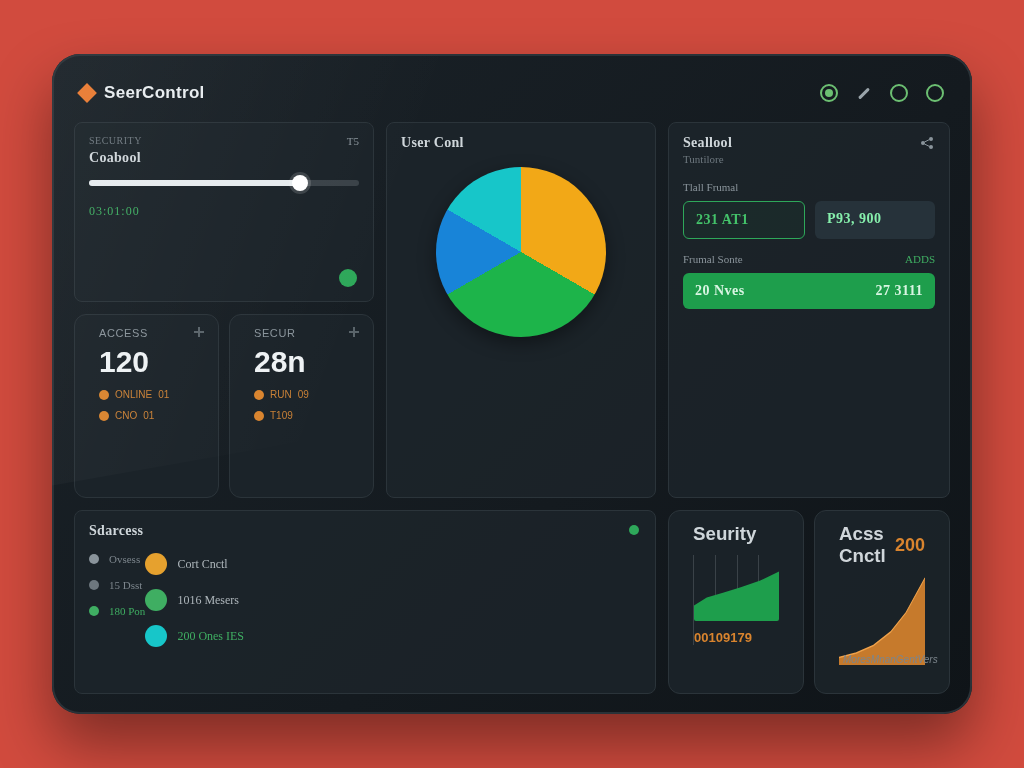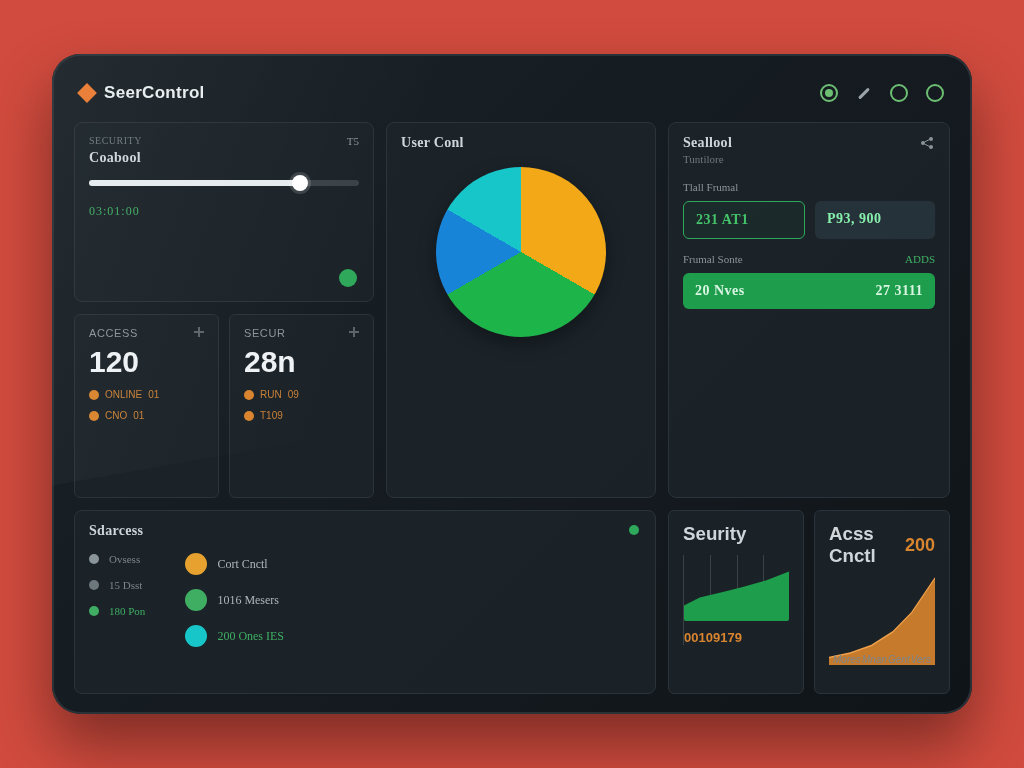--- a/index.html
+++ b/index.html
@@ -46,21 +46,21 @@
   
   .c1 .sub{ margin-bottom:4px;}
   .c1 .tag{ position:absolute; top:12px; right:14px; font-size:11px; color:#8a949b;}
   .slider-track{ margin-top:14px; height:6px; background:#3a4248; border-radius:4px; position:relative;}
   .slider-fill{ position:absolute; left:0; top:0; bottom:0; width:78%; background:#e6ebee; border-radius:4px;}
   .slider-knob{ position:absolute; top:-5px; left:78%; width:16px; height:16px; background:#fff; border-radius:50%; transform:translateX(-50%); box-shadow:0 0 0 3px rgba(255,255,255,.15);}
   .c1 .val{ margin-top:18px; font-size:12px; color:#3fae62; letter-spacing:1px;}
   .c1 .dot{ position:absolute; bottom:14px; right:16px; width:18px; height:18px; border-radius:50%; background:#2ea85a;}
   
   .c-split{ display:flex; gap:10px; padding:0;}
-  .half{ flex:1; background:rgba(28,36,42,.85); border:1px solid #2b343a; border-radius:6px; padding:12px 14px; position:relative;}
+  .half{ flex:1; background:rgba(28,36,42,.85); border:1px solid #2b343a; border-radius:12px; padding:12px 24px; position:relative;}
   .half .lbl{ font-size:11px; color:#8a949b; letter-spacing:.6px;}
   .half .big{ font-size:30px; font-weight:600; color:#eef2f4; margin-top:6px;}
   .mini-row{ display:flex; align-items:center; gap:6px; margin-top:10px; font-size:10px; color:#c98036;}
   .mini-dot{ width:10px; height:10px; border-radius:50%; background:#d9842e;}
   .half .cnr{ position:absolute; top:10px; right:12px; width:14px; height:14px; opacity:.5;}
   .cnr::before,.cnr::after{content:"";position:absolute;background:#9aa4aa;}
   .cnr::before{width:10px;height:2px;top:6px;left:2px;}
   .cnr::after{width:2px;height:10px;top:2px;left:6px;}
   
   .c-pie{ grid-row: 1 / span 2; }
@@ -76,21 +76,21 @@
   .stat-lbl{ font-size:11px; color:#8a949b; margin-top:16px;}
   .pill-row{ display:flex; gap:10px; margin-top:8px;}
   .pill{ flex:1; border-radius:6px; padding:10px 12px; font-size:14px; font-weight:600; letter-spacing:.5px;}
   .pill.outline{ border:1.5px solid #2ea85a; color:#44c36a; background:rgba(46,168,90,.05);}
   .pill.muted{ background:#26323a; color:#86efac;}
   .pill.solid{ background:#1e9e4c; color:#d8f5e2;}
   .row-label{ font-size:11px; color:#8a949b; margin-top:14px; display:flex; justify-content:space-between;}
   .row-label .r{ color:#3fae62;}
   
   .c-b1{ grid-column:1 / span 2;}
-  .legend-wrap{ display:flex; gap:40px;}
+  .legend-wrap{ display:flex; }
   .legend-col{ display:flex; flex-direction:column; gap:14px; margin-top:14px;}
   .leg-item{ display:flex; align-items:center; gap:10px; font-size:12px; color:#aeb6bb;}
   .leg-dot{ width:22px; height:22px; border-radius:50%;}
   .leg-item.sm .leg-dot{ width:10px; height:10px;}
   .leg-item.sm{ font-size:11px; color:#7c858c;}
   .leg-item.grn span:last-child{ color:#3fae62;}
   .c-b1 .corner-dot{ position:absolute; top:14px; right:16px; width:10px;height:10px;border-radius:50%;background:#2ea85a;}
   
   .c-bar h3{ color:#cfd6da;}
   .barzone{ height:90px; margin-top:10px; position:relative; border-left:1px solid #3a4248;}

